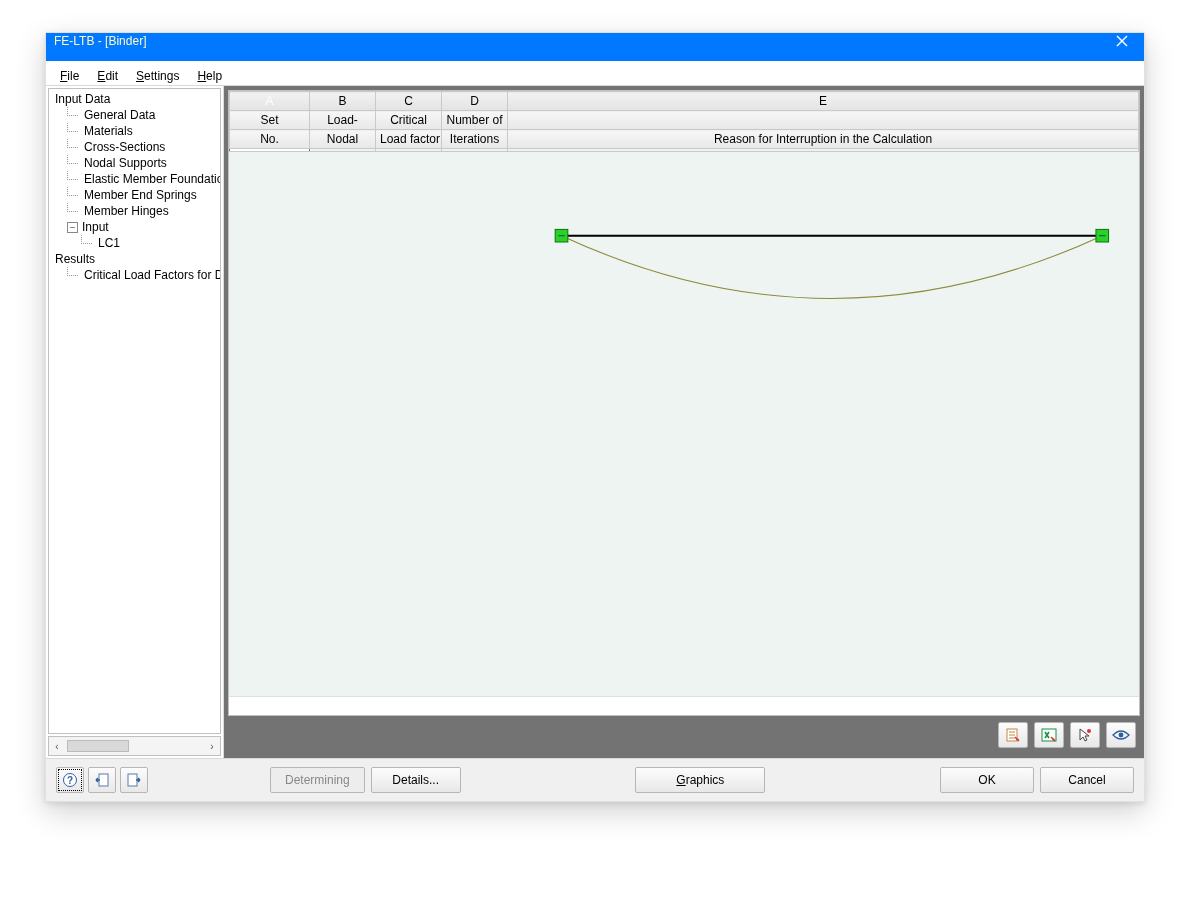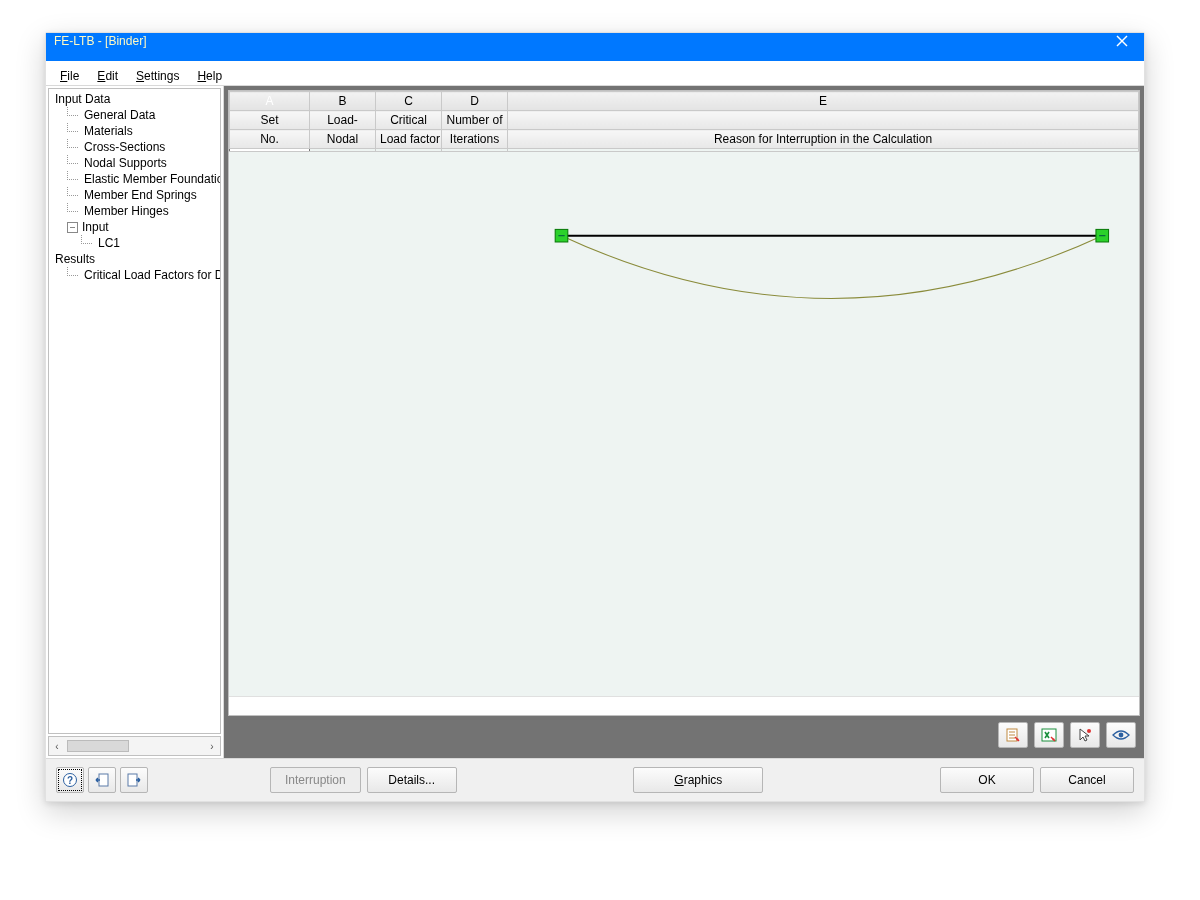--- a/index.html
+++ b/index.html
@@ -526,21 +526,21 @@
       <div class="small-icon-btn">
         <svg width="16" height="16" viewBox="0 0 16 16">
           <rect x="2" y="2" width="9" height="12" fill="#fff" stroke="#5a7aa8"></rect>
           <path d="M10 8 L14 8 M14 8 L12 6 M14 8 L12 10" stroke="#2b5fa0" stroke-width="1.4" fill="none"></path>
         </svg>
       </div>
     </div>
 
     <div style="width:110px"></div>
 
-    <div class="btn disabled">Interruption</div>
+    <div class="btn disabled">Determining</div>
     <div class="btn">Details...</div>
 
     <div style="flex:1; display:flex; justify-content:center;">
       <div class="btn" style="min-width:100px">
         <span><span class="u">G</span>raphics</span>
       </div>
     </div>
 
     <div class="btn" style="min-width:64px">OK</div>
     <div class="btn" style="min-width:64px">Cancel</div>

